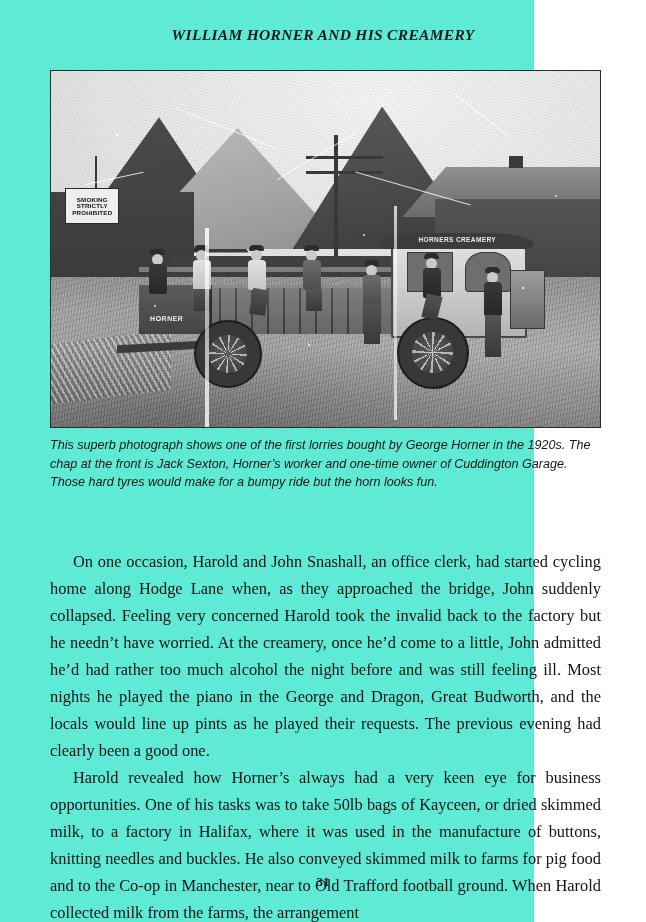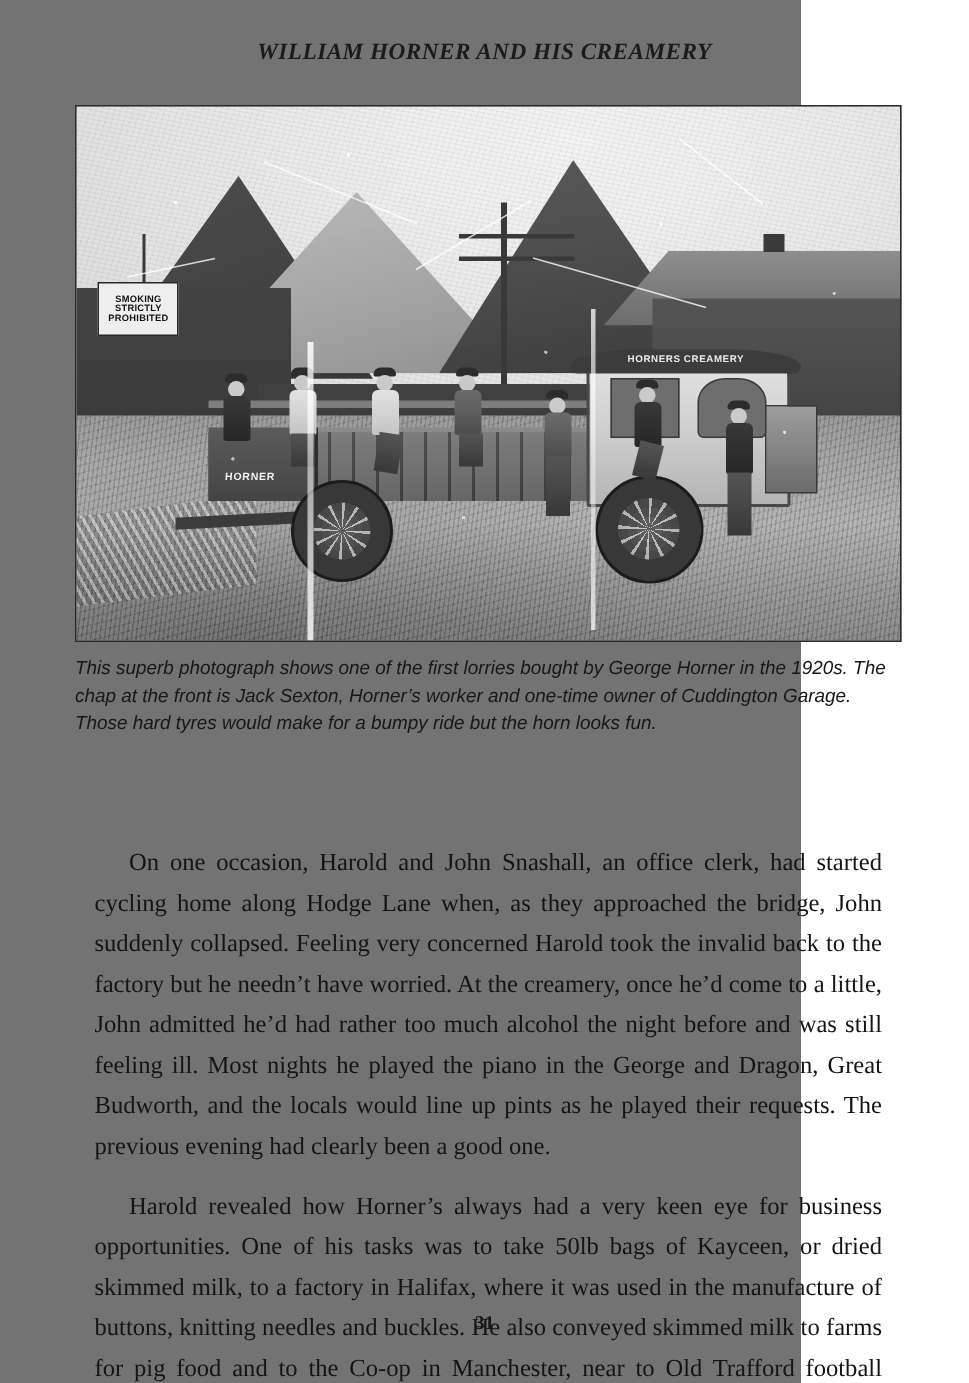--- a/index.html
+++ b/index.html
@@ -11,21 +11,21 @@
     width: 646px;
     height: 922px;
     overflow: hidden;
     font-family: "Liberation Serif", serif;
     color: #1a1a1a;
   }
   .page {
     position: relative;
     width: 534px;
     height: 922px;
-    background: #737373;
+    background: #5eead4;
     text-decoration: underline;
   }
 
   
   .running-head {
     position: absolute;
     top: 26px;
     left: 0;
     width: 646px;
     text-align: center;
@@ -368,21 +368,21 @@
     top: 548px;
     width: 551px;
     font-family: "Liberation Serif", serif;
     font-size: 16.4px;
     line-height: 27px;
     color: #141414;
     text-align: justify;
     text-justify: inter-word;
   }
   .body-text p {
-    margin: 13px;
+    margin: 0;
     text-indent: 23px;
   }
 
   
   .folio {
     position: absolute;
     left: 0;
     top: 874px;
     width: 646px;
     text-align: center;

